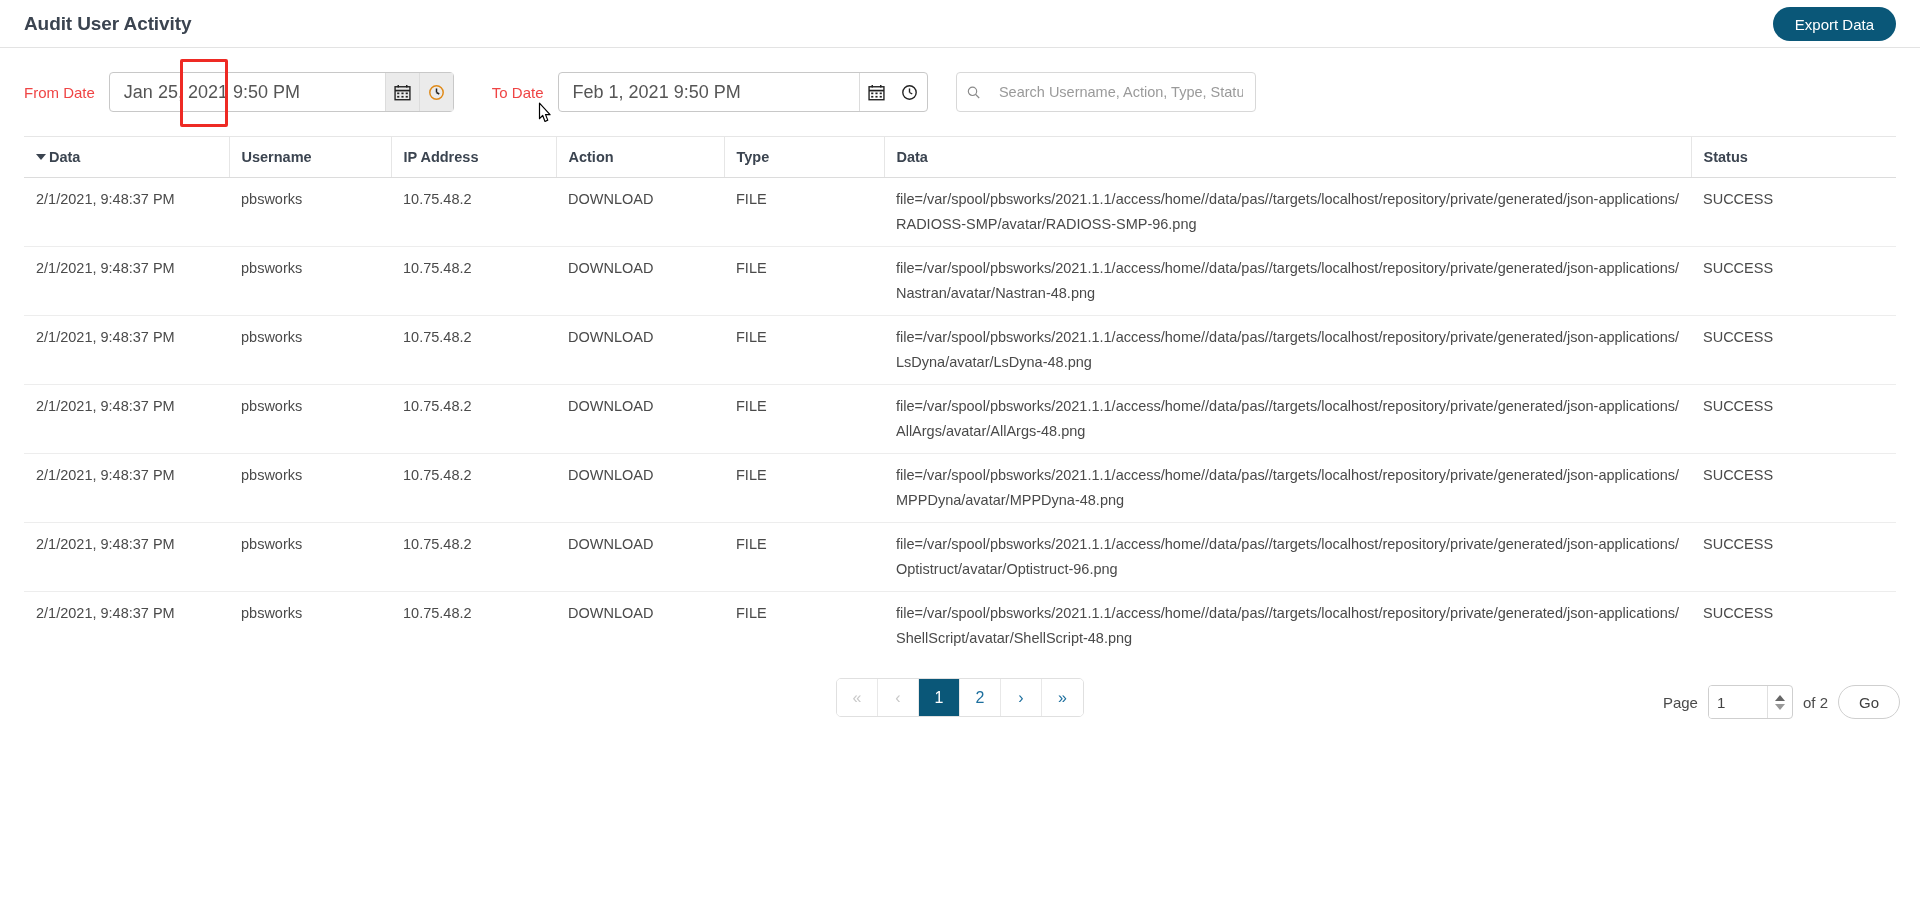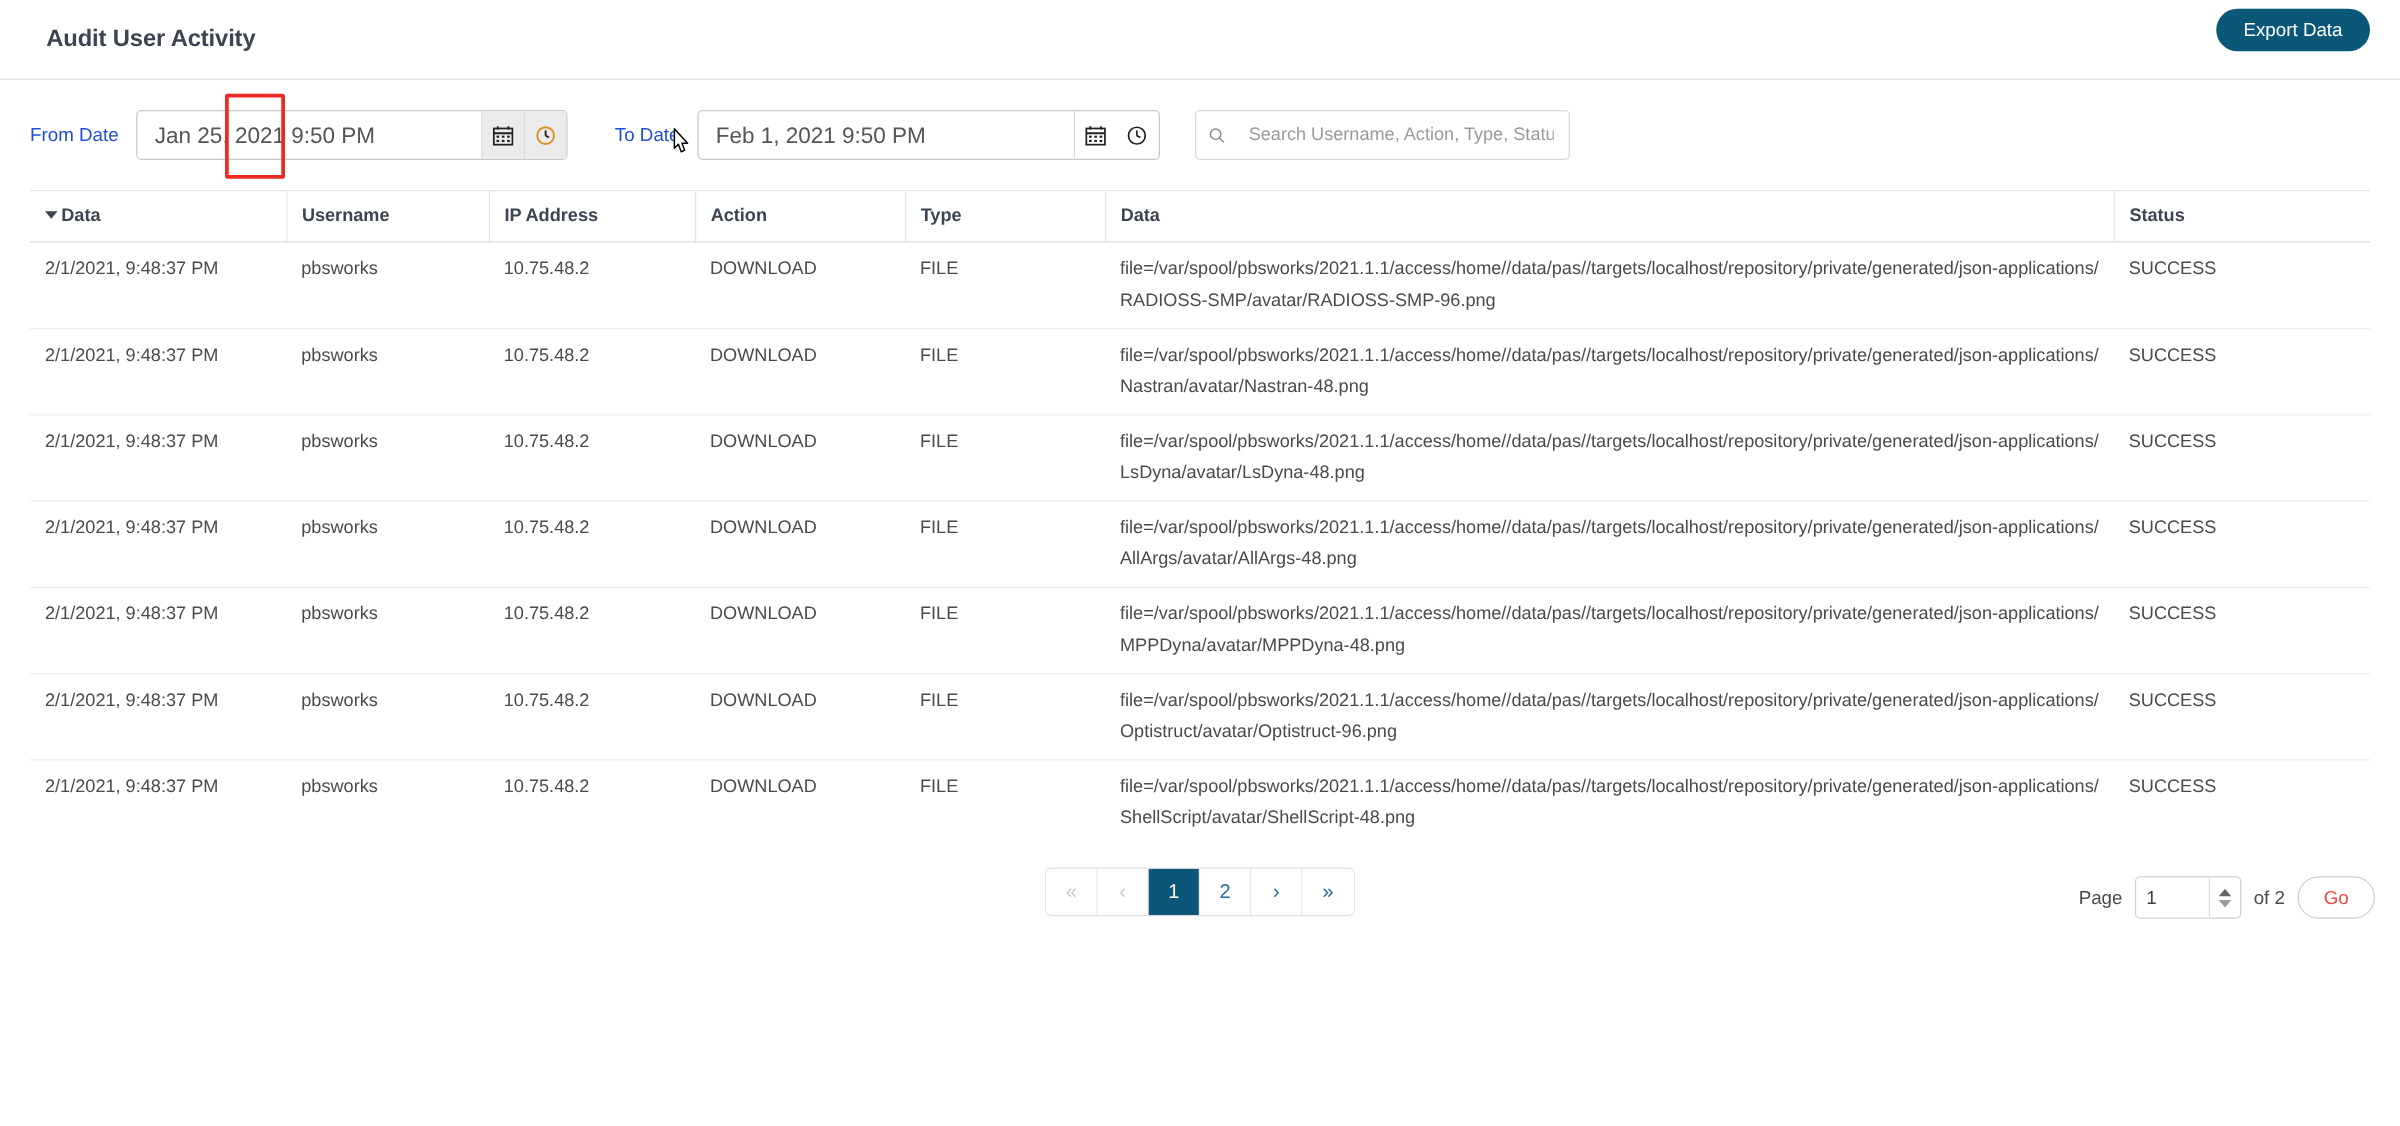--- a/index.html
+++ b/index.html
@@ -8,25 +8,25 @@
     width: 1920px; height: 901px;
     background: #ffffff;
     font-family: "Liberation Sans", sans-serif;
     color: #333333;
     overflow: hidden;
   }
 
   
   .page-header {
     position: relative;
-    height: 64px;
+    height: 48px;
     border-bottom: 1px solid #e3e3e3;
     display: flex;
     align-items: center;
-    padding: 0 37px;
+    padding: 0 24px;
   }
   .page-title {
     font-size: 19px;
     font-weight: bold;
     color: #3b4450;
     letter-spacing: -0.1px;
   }
   .export-btn {
     position: absolute;
     right: 24px;
@@ -46,21 +46,21 @@
 
   
   .filter-bar {
     display: flex;
     align-items: center;
     padding: 18px 0 18px 24px;
     height: 88px;
   }
   .field-label {
     font-size: 15px;
-    color: #1d4ed8;
+    color: #ef4444;
     margin-right: 14px;
     white-space: nowrap;
   }
   .date-group {
     display: flex;
     align-items: stretch;
     height: 40px;
     border: 1px solid #c8c8c8;
     border-radius: 4px;
     background: #ffffff;
@@ -261,21 +261,21 @@
   .tri-up { border-bottom: 6px solid #666; }
   .tri-dn { border-top: 6px solid #999; }
 
   .go-btn {
     border: 1px solid #cfcfcf;
     background: #ffffff;
     border-radius: 18px;
     height: 34px;
     padding: 0 20px;
     font-size: 15px;
-    color: #ef4444;
+    color: #404040;
     cursor: pointer;
     font-family: "Liberation Sans", sans-serif;
   }
 
   
   .cursor-pointer {
     position: absolute;
     left: 534px;
     top: 101px;
     width: 22px;

